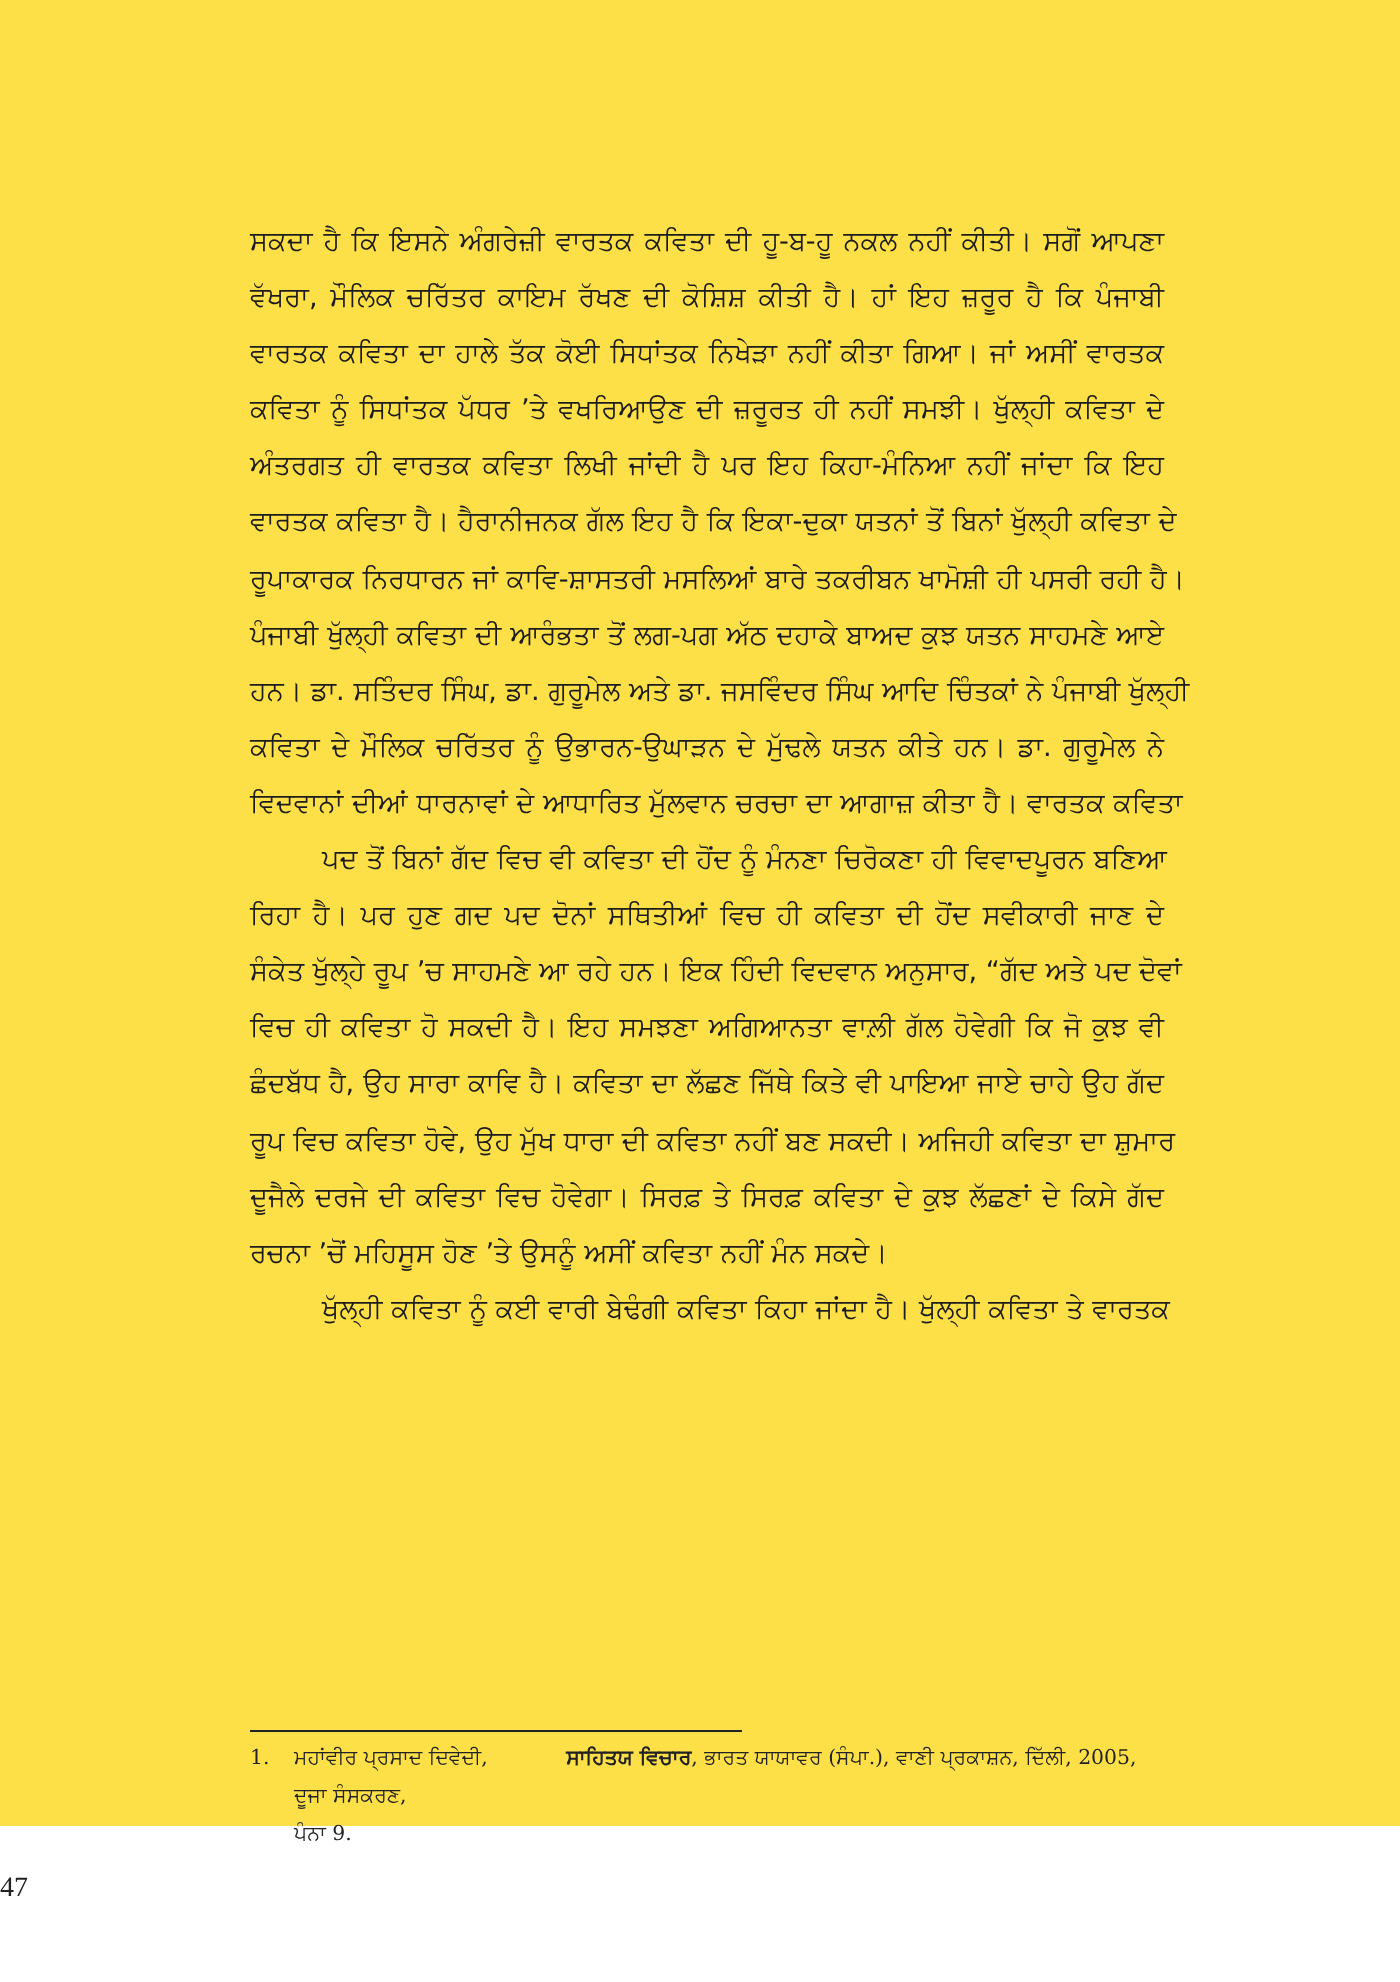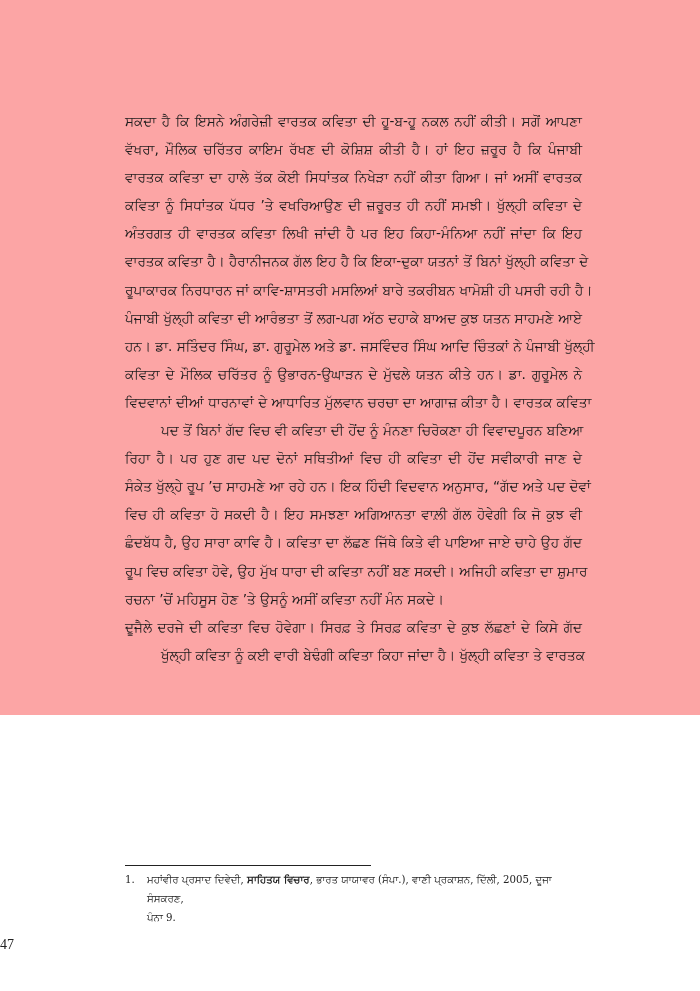--- a/index.html
+++ b/index.html
@@ -11,22 +11,22 @@
       width: 700px;
       height: 991px;
       position: relative;
       overflow: hidden;
       color: #1a1a1a;
     }
     .page {
       position: absolute;
       left: 0; top: 0;
       width: 700px;
-      height: 715px;
-      background: #fca5a5;
+      height: 913px;
+      background: #fde047;
       text-decoration: underline;
     }
     .body-text {
       position: absolute;
       left: 125px;
       top: 107px;
       width: 457px;
       font-family: "DejaVu Sans", sans-serif;
       font-size: 13.6px;
       line-height: 28.1px;
@@ -73,20 +73,21 @@
       position: relative;
       padding-left: 22px;
     }
     .fn .fn-num {
       position: absolute;
       left: 0;
       top: 0;
     }
     .fn b {
       font-weight: bold;
+      margin-left: 36px;
     }
     .page-number {
       position: absolute;
       left: 0;
       width: 700px;
       top: 937px;
       text-align: left;
       font-family: "Liberation Serif", serif;
       font-size: 14px;
       color: #222;
@@ -113,22 +114,22 @@
       <span class="line">ਵਿਦਵਾਨਾਂ ਦੀਆਂ ਧਾਰਨਾਵਾਂ ਦੇ ਆਧਾਰਿਤ ਮੁੱਲਵਾਨ ਚਰਚਾ ਦਾ ਆਗਾਜ਼ ਕੀਤਾ ਹੈ। ਵਾਰਤਕ ਕਵਿਤਾ</span>
     </div>
 
     <div>
       <span class="line indent">ਪਦ ਤੋਂ ਬਿਨਾਂ ਗੱਦ ਵਿਚ ਵੀ ਕਵਿਤਾ ਦੀ ਹੋਂਦ ਨੂੰ ਮੰਨਣਾ ਚਿਰੋਕਣਾ ਹੀ ਵਿਵਾਦਪੂਰਨ ਬਣਿਆ</span>
       <span class="line">ਰਿਹਾ ਹੈ। ਪਰ ਹੁਣ ਗਦ ਪਦ ਦੋਨਾਂ ਸਥਿਤੀਆਂ ਵਿਚ ਹੀ ਕਵਿਤਾ ਦੀ ਹੋਂਦ ਸਵੀਕਾਰੀ ਜਾਣ ਦੇ</span>
       <span class="line">ਸੰਕੇਤ ਖੁੱਲ੍ਹੇ ਰੂਪ ’ਚ ਸਾਹਮਣੇ ਆ ਰਹੇ ਹਨ। ਇਕ ਹਿੰਦੀ ਵਿਦਵਾਨ ਅਨੁਸਾਰ, “ਗੱਦ ਅਤੇ ਪਦ ਦੋਵਾਂ</span>
       <span class="line">ਵਿਚ ਹੀ ਕਵਿਤਾ ਹੋ ਸਕਦੀ ਹੈ। ਇਹ ਸਮਝਣਾ ਅਗਿਆਨਤਾ ਵਾਲ਼ੀ ਗੱਲ ਹੋਵੇਗੀ ਕਿ ਜੋ ਕੁਝ ਵੀ</span>
       <span class="line">ਛੰਦਬੱਧ ਹੈ, ਉਹ ਸਾਰਾ ਕਾਵਿ ਹੈ। ਕਵਿਤਾ ਦਾ ਲੱਛਣ ਜਿੱਥੇ ਕਿਤੇ ਵੀ ਪਾਇਆ ਜਾਏ ਚਾਹੇ ਉਹ ਗੱਦ</span>
       <span class="line">ਰੂਪ ਵਿਚ ਕਵਿਤਾ ਹੋਵੇ, ਉਹ ਮੁੱਖ ਧਾਰਾ ਦੀ ਕਵਿਤਾ ਨਹੀਂ ਬਣ ਸਕਦੀ। ਅਜਿਹੀ ਕਵਿਤਾ ਦਾ ਸ਼ੁਮਾਰ</span>
+      <span class="line">ਦੂਜੈਲੇ ਦਰਜੇ ਦੀ ਕਵਿਤਾ ਵਿਚ ਹੋਵੇਗਾ। ਸਿਰਫ਼ ਤੇ ਸਿਰਫ਼ ਕਵਿਤਾ ਦੇ ਕੁਝ ਲੱਛਣਾਂ ਦੇ ਕਿਸੇ ਗੱਦ</span>
       <span class="line last">ਰਚਨਾ ’ਚੋਂ ਮਹਿਸੂਸ ਹੋਣ ’ਤੇ ਉਸਨੂੰ ਅਸੀਂ ਕਵਿਤਾ ਨਹੀਂ ਮੰਨ ਸਕਦੇ।</span>
-      <span class="line">ਦੂਜੈਲੇ ਦਰਜੇ ਦੀ ਕਵਿਤਾ ਵਿਚ ਹੋਵੇਗਾ। ਸਿਰਫ਼ ਤੇ ਸਿਰਫ਼ ਕਵਿਤਾ ਦੇ ਕੁਝ ਲੱਛਣਾਂ ਦੇ ਕਿਸੇ ਗੱਦ</span>
     </div>
 
     <div>
       <span class="line indent">ਖੁੱਲ੍ਹੀ ਕਵਿਤਾ ਨੂੰ ਕਈ ਵਾਰੀ ਬੇਢੰਗੀ ਕਵਿਤਾ ਕਿਹਾ ਜਾਂਦਾ ਹੈ। ਖੁੱਲ੍ਹੀ ਕਵਿਤਾ ਤੇ ਵਾਰਤਕ</span>
     </div>
   </div>
 
   <div class="fn-rule"></div>
 
   <div class="footnotes">

